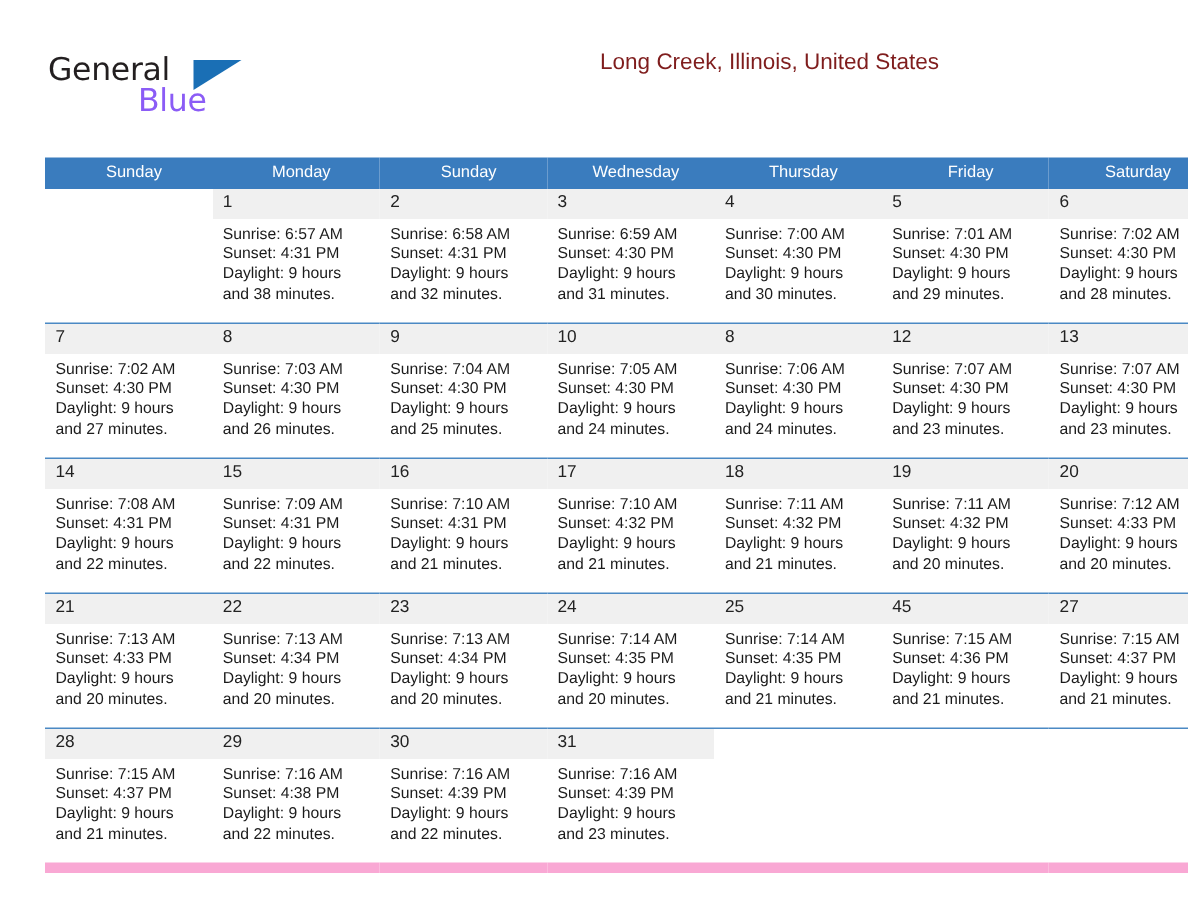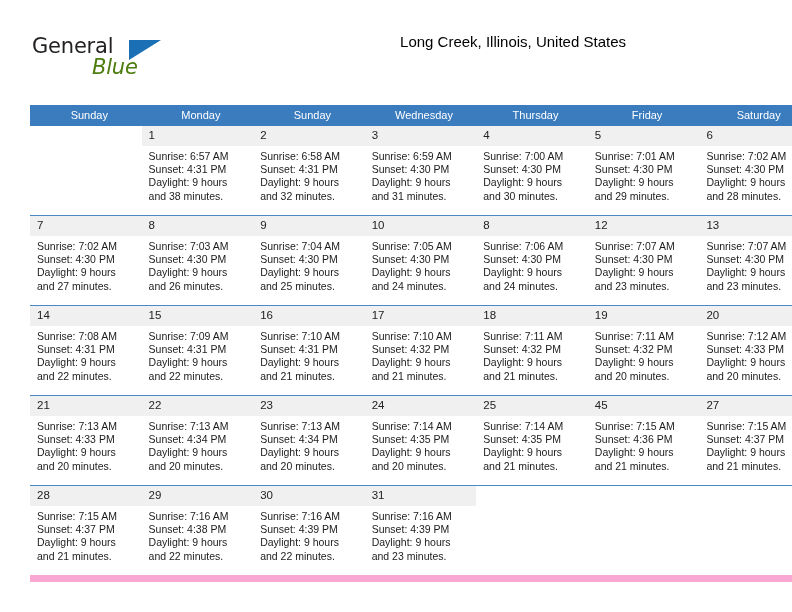--- a/index.html
+++ b/index.html
@@ -45,24 +45,23 @@
     color: #231f20;
     font-family: "DejaVu Sans", sans-serif;
     font-weight: 400;
   }
   .logo-blue {
     position: absolute;
     left: 60px;
     top: 21px;
     font-size: 21px;
     letter-spacing: -0.2px;
-    color: #4d7c0f;
+    color: #8b5cf6;
     font-family: "DejaVu Sans", sans-serif;
     font-weight: 400;
-    font-style: italic;
   }
   .logo-tri {
     position: absolute;
     left: 97px;
     top: 6px;
     width: 0;
     height: 0;
     border-left: 32px solid #1a6fb5;
     border-bottom: 20px solid transparent;
   }
@@ -78,21 +77,21 @@
     font-weight: 400;
     color: #1a1a1a;
     line-height: 34px;
     white-space: nowrap;
     font-family: "Liberation Sans", sans-serif;
   }
   .cal-subtitle {
     margin-top: 5px;
     font-size: 15px;
     font-weight: 400;
-    color: #000000;
+    color: #7f1d1d;
     line-height: 18px;
     white-space: nowrap;
   }
 
   
   .calendar {
     position: absolute;
     left: 30px;
     top: 105px;
     width: 732px;

